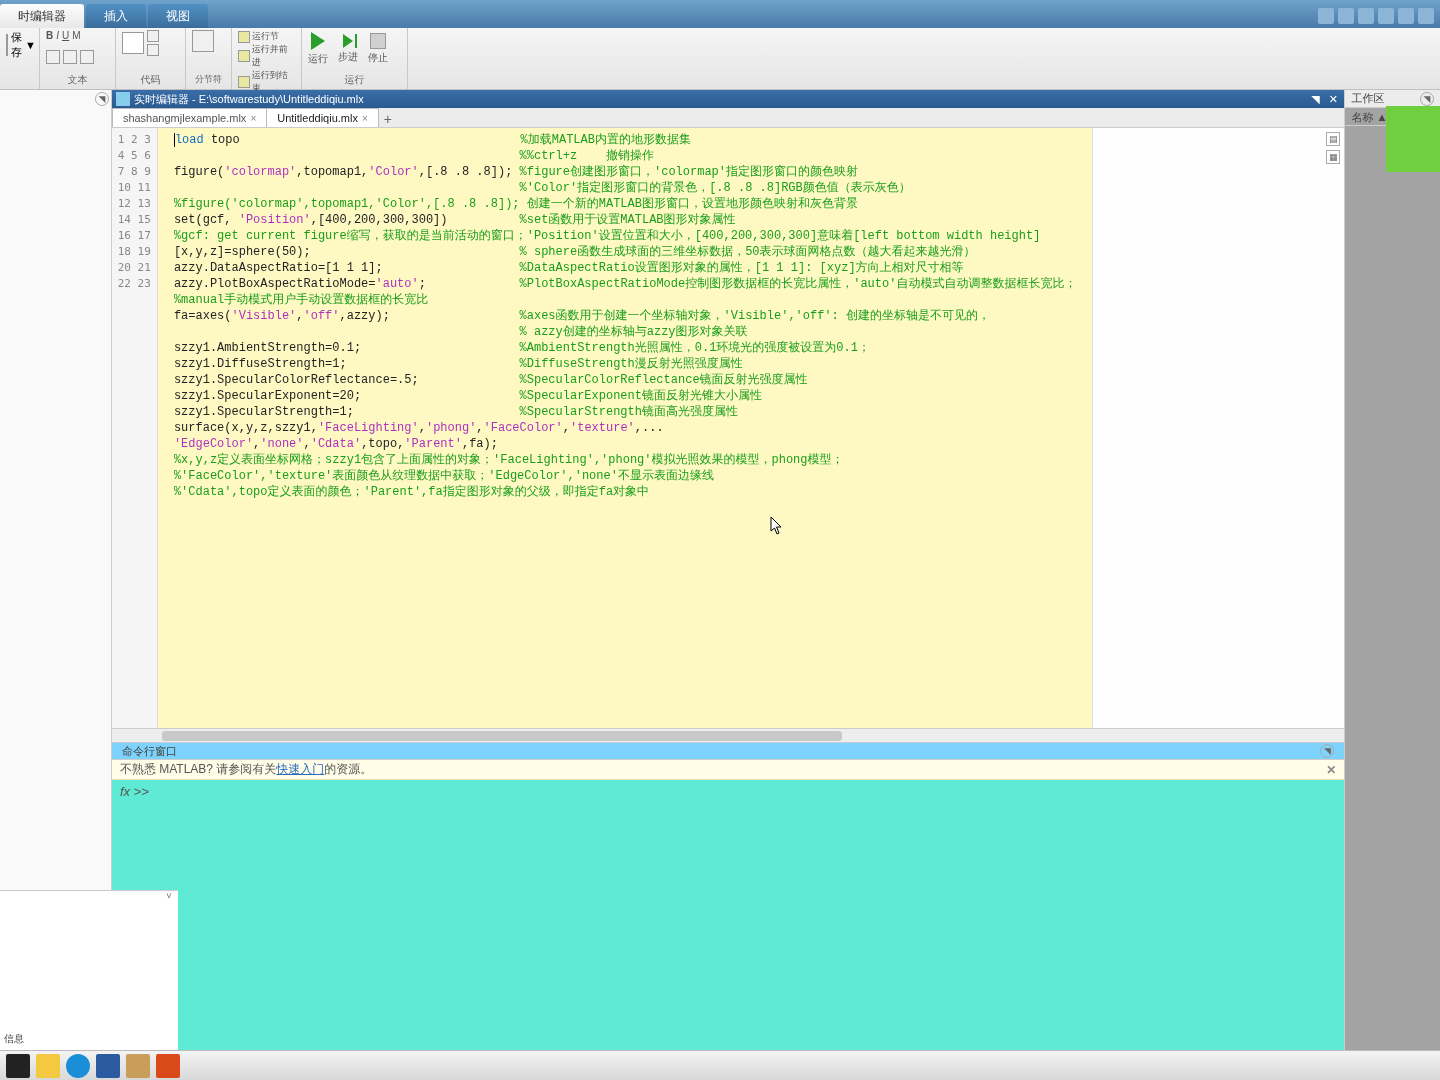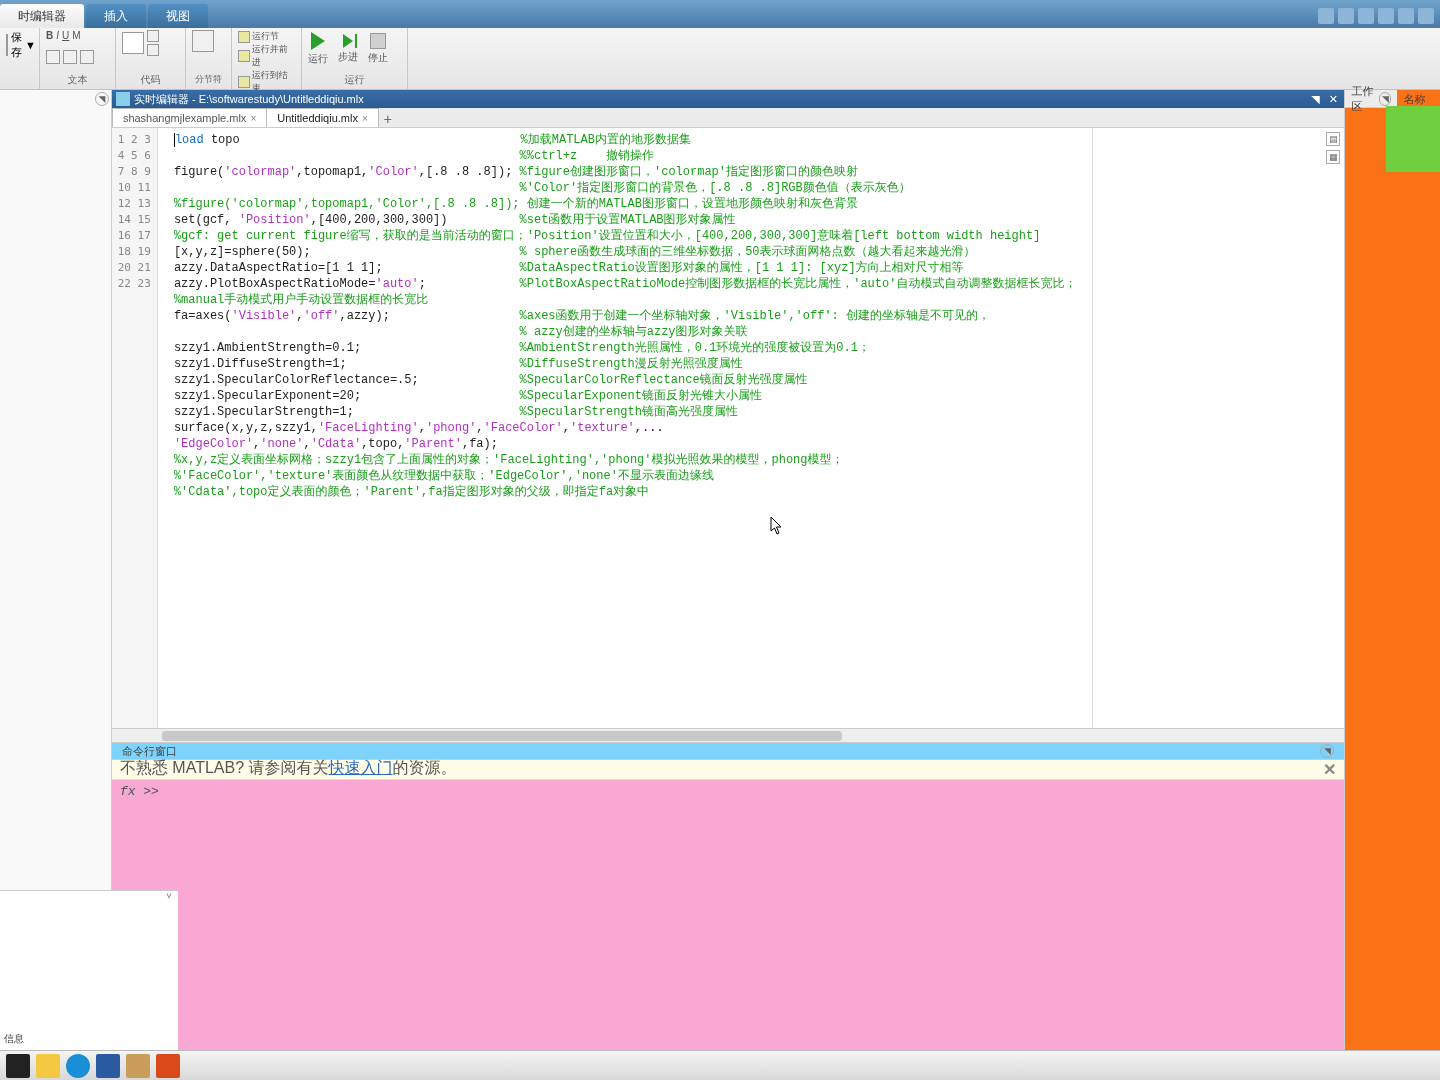--- a/index.html
+++ b/index.html
@@ -34,40 +34,40 @@
 .editor-title{height:18px;background:linear-gradient(#3a6ea8,#2a5a90);color:#fff;font-size:11px;display:flex;align-items:center;padding:0 4px}
 .editor-title .eicon{width:14px;height:14px;background:#87ceeb;margin-right:4px}
 .editor-title .tctrl{margin-left:auto;display:flex;gap:4px}
 .editor-title .tctrl span{width:14px;height:14px;text-align:center;line-height:14px;cursor:pointer}
 .tabs-row{height:20px;background:#ececec;border-bottom:1px solid #ccc;display:flex;align-items:flex-end}
 .ftab{height:19px;padding:2px 10px;background:#ffffff;border:1px solid #bbb;border-bottom:none;font-size:11px;color:#555;margin-right:-1px;display:flex;align-items:center;gap:4px}
 .ftab.active{background:#fff;color:#222}
 .ftab .x{color:#888;font-size:10px;cursor:pointer}
 .ptab{width:20px;text-align:center;color:#666;font-size:14px;cursor:pointer}
 
-.editor-body{flex:1;background:#ffffff;position:relative;display:flex;min-height:0}
+.editor-body{flex:1;background:#fef9c3;position:relative;display:flex;min-height:0}
 .code-wrap{flex:1;display:flex;overflow:hidden}
 .gutter{width:46px;background:#f5f5f5;border-right:1px solid #ddd;text-align:right;padding:4px 6px 0 0;color:#888;font-size:11px;font-family:Consolas,monospace;line-height:16px}
 .code{flex:1;padding:4px 16px;font-family:Consolas,"Courier New",monospace;font-size:12px;line-height:16px;white-space:pre;overflow:auto;color:#222}
 .output-col{width:252px;border-left:1px solid #ddd;background:#fefefe;position:relative}
 .output-col .oicon{position:absolute;top:4px;right:4px;width:14px;height:14px;border:1px solid #aaa;font-size:9px;text-align:center;line-height:12px;color:#666}
 .hscroll{height:14px;background:#eee;border-top:1px solid #ccc;position:relative}
 .hscroll .thumb{position:absolute;left:50px;width:680px;height:10px;top:2px;background:#c8c8c8;border-radius:3px}
 
 .cursor-arrow{position:absolute;left:658px;top:389px;width:14px;height:18px;pointer-events:none;z-index:999}
 .cursor-arrow svg{width:100%;height:100%}
 
 .cmd-hdr{height:18px;background:#7dd3fc;border-top:1px solid #ccc;border-bottom:1px solid #ccc;display:flex;align-items:center;padding:0 10px;font-size:11px;color:#444}
 .cmd-hdr .h-ctl{margin-left:auto;width:14px;height:14px;border:1px solid #aaa;border-radius:7px;font-size:9px;text-align:center;line-height:12px;color:#666}
-.tip{height:20px;background:#fffde8;border-bottom:1px solid #e8e0b0;display:flex;align-items:flex-end;padding:0 8px;font-size:16px;color:#555}
+.tip{height:20px;background:#fffde8;border-bottom:1px solid #e8e0b0;display:flex;align-items:center;padding:0 8px;font-size:12px;color:#555}
 .tip a{color:#2a6ac0;text-decoration:underline}
 .tip .x{margin-left:auto;color:#888;cursor:pointer;font-weight:bold}
-.cmd-body{flex:0 0 270px;background:#f9a8d4;padding:4px 8px;font-family:Liberation Mono, monospace;font-size:13px;color:#555;font-style:italic}
-
-.right-panel{width:152px;background:#f97316;border-left:1px solid #ccc;display:flex;flex-direction:row}
+.cmd-body{flex:0 0 270px;background:#5eead4;padding:4px 8px;font-family:Liberation Sans, sans-serif;font-size:13px;color:#555;font-style:italic}
+
+.right-panel{width:152px;background:#a3a3a3;border-left:1px solid #ccc;display:flex;flex-direction:column}
 .right-panel .rhdr{height:18px;background:#ececec;border-bottom:1px solid #ccc;padding:2px 6px;font-size:11px;color:#444;display:flex;align-items:center}
 .right-panel .rhdr .h-ctl{margin-left:auto;width:14px;height:14px;border:1px solid #aaa;border-radius:7px;font-size:9px;text-align:center;line-height:12px;color:#666}
 .right-panel .rcols{height:18px;border-bottom:1px solid #ccc;padding:2px 6px;font-size:11px;color:#444}
 
 
 .taskbar{position:absolute;bottom:0;left:0;right:0;height:30px;background:linear-gradient(#f4f4f4,#d8d8d8);display:flex;align-items:center;padding:0 6px;gap:6px;border-top:1px solid #bbb}
 .taskbar .tb{width:24px;height:24px;border-radius:2px}
 
 
 .kw{color:#0e6fbf}

